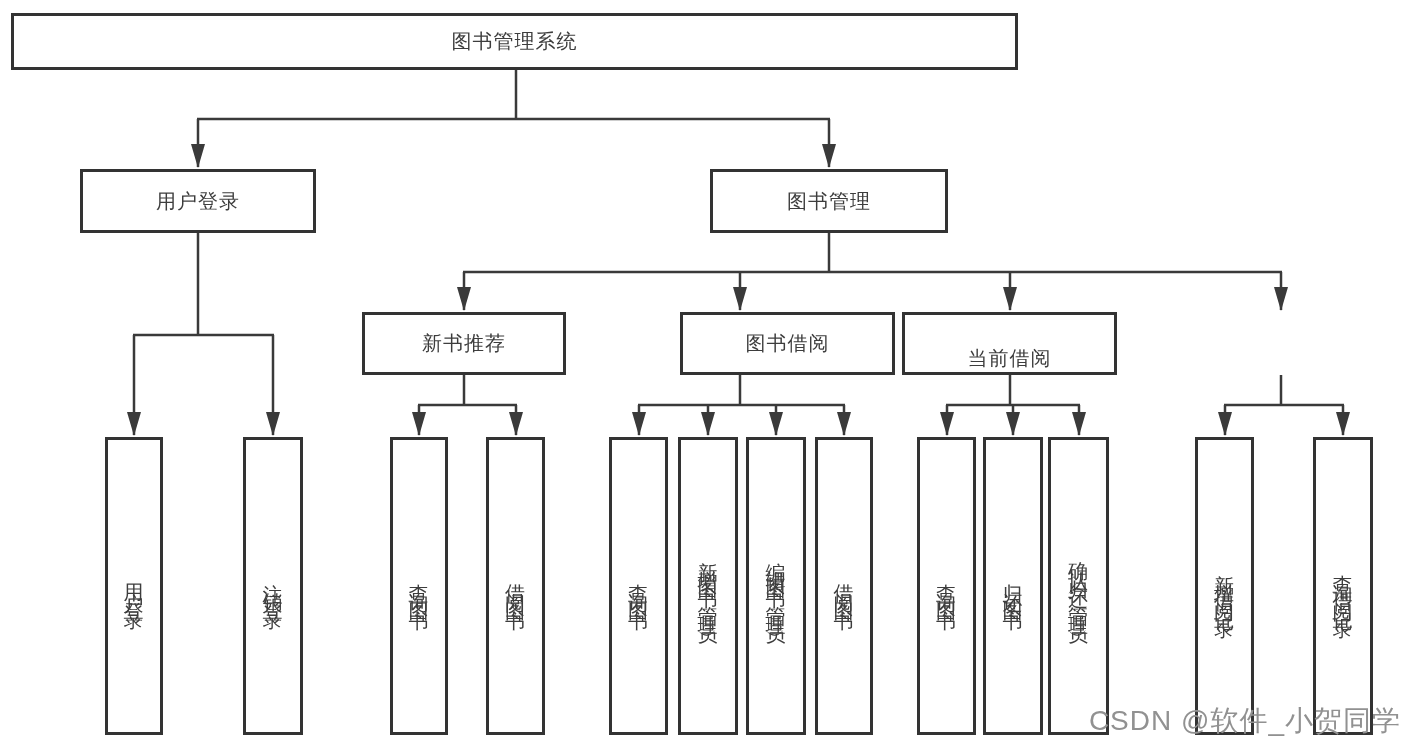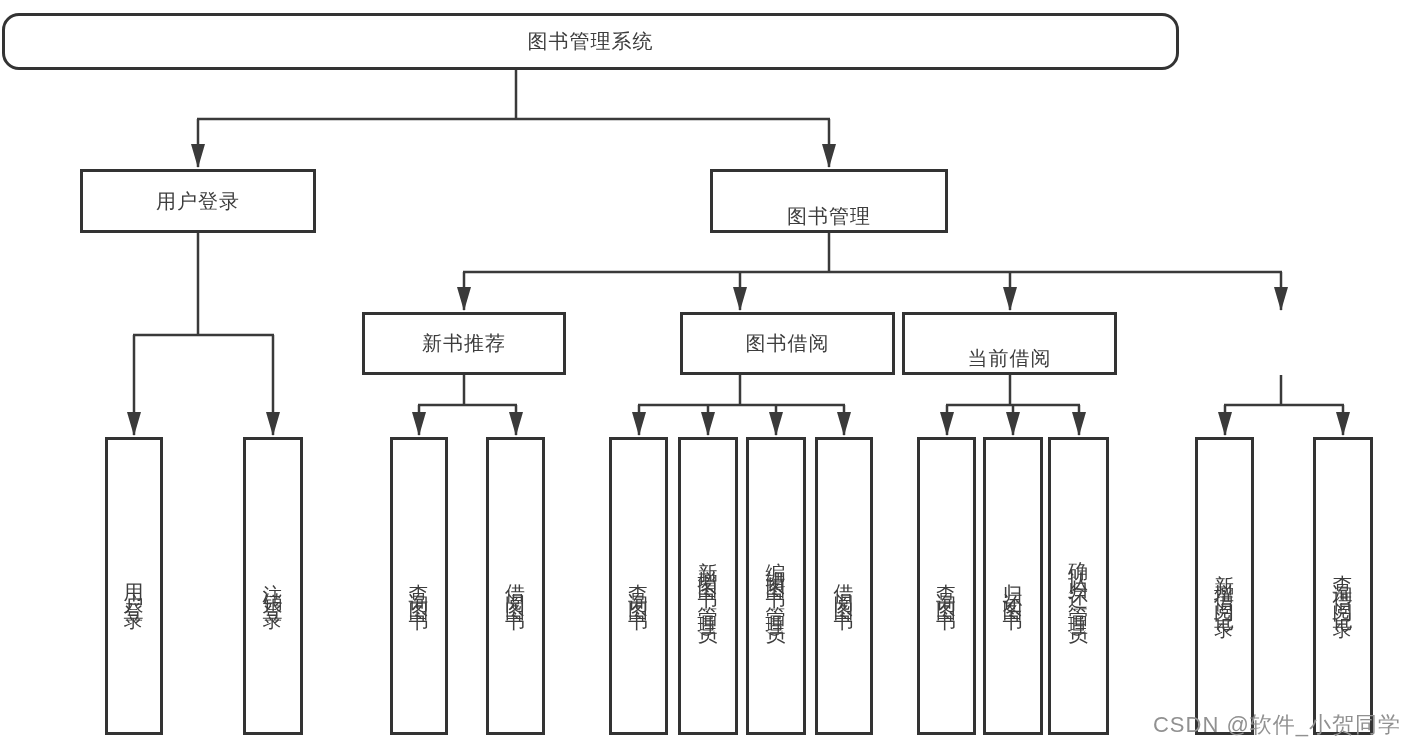--- a/index.html
+++ b/index.html
@@ -35,21 +35,21 @@
     writing-mode:vertical-rl;
     text-orientation:mixed;
     font-size:20px;
     letter-spacing:9px;
     line-height:1;
     color:var(--text);
   }
   .watermark{
     position:absolute;
     right:4px;bottom:7px;
-    font-size:22px;
+    font-size:28px;
     color:var(--watermark);
     z-index:10;
     white-space:nowrap;
     letter-spacing:1px;
   }
 </style>
 </head>
 <body>
 
 <div class="canvas">
@@ -95,28 +95,28 @@
     <line x1="947" y1="405" x2="947" y2="435" marker-end="url(#arr)"></line>
     <line x1="1013" y1="405" x2="1013" y2="435" marker-end="url(#arr)"></line>
     <line x1="1079" y1="405" x2="1079" y2="435" marker-end="url(#arr)"></line>
 
     <line x1="1281" y1="375" x2="1281" y2="406"></line>
     <line x1="1224" y1="405" x2="1344" y2="405"></line>
     <line x1="1225" y1="405" x2="1225" y2="435" marker-end="url(#arr)"></line>
     <line x1="1343" y1="405" x2="1343" y2="435" marker-end="url(#arr)"></line>
   </svg>
 
-  <div class="node hnode" style="left:2px;top:13px;width:1177px;height:57px;border-radius:17px;">
+  <div class="node hnode" style="left:11px;top:13px;width:1007px;height:57px;">
     <span>图书管理系统</span>
   </div>
 
   <div class="node hnode" style="left:80px;top:169px;width:236px;height:64px;">
     <span>用户登录</span>
   </div>
-  <div class="node hnode" style="left:710px;top:169px;width:238px;height:64px;align-items:flex-end;">
+  <div class="node hnode" style="left:710px;top:169px;width:238px;height:64px;">
     <span>图书管理</span>
   </div>
 
   <div class="node hnode" style="left:362px;top:312px;width:204px;height:63px;">
     <span>新书推荐</span>
   </div>
   <div class="node hnode" style="left:632px;top:312px;width:215px;height:63px;margin-left:48px;">
     <span>图书借阅</span>
   </div>
   <div class="node hnode" style="left:902px;top:312px;width:215px;height:63px;align-items:flex-end;">

